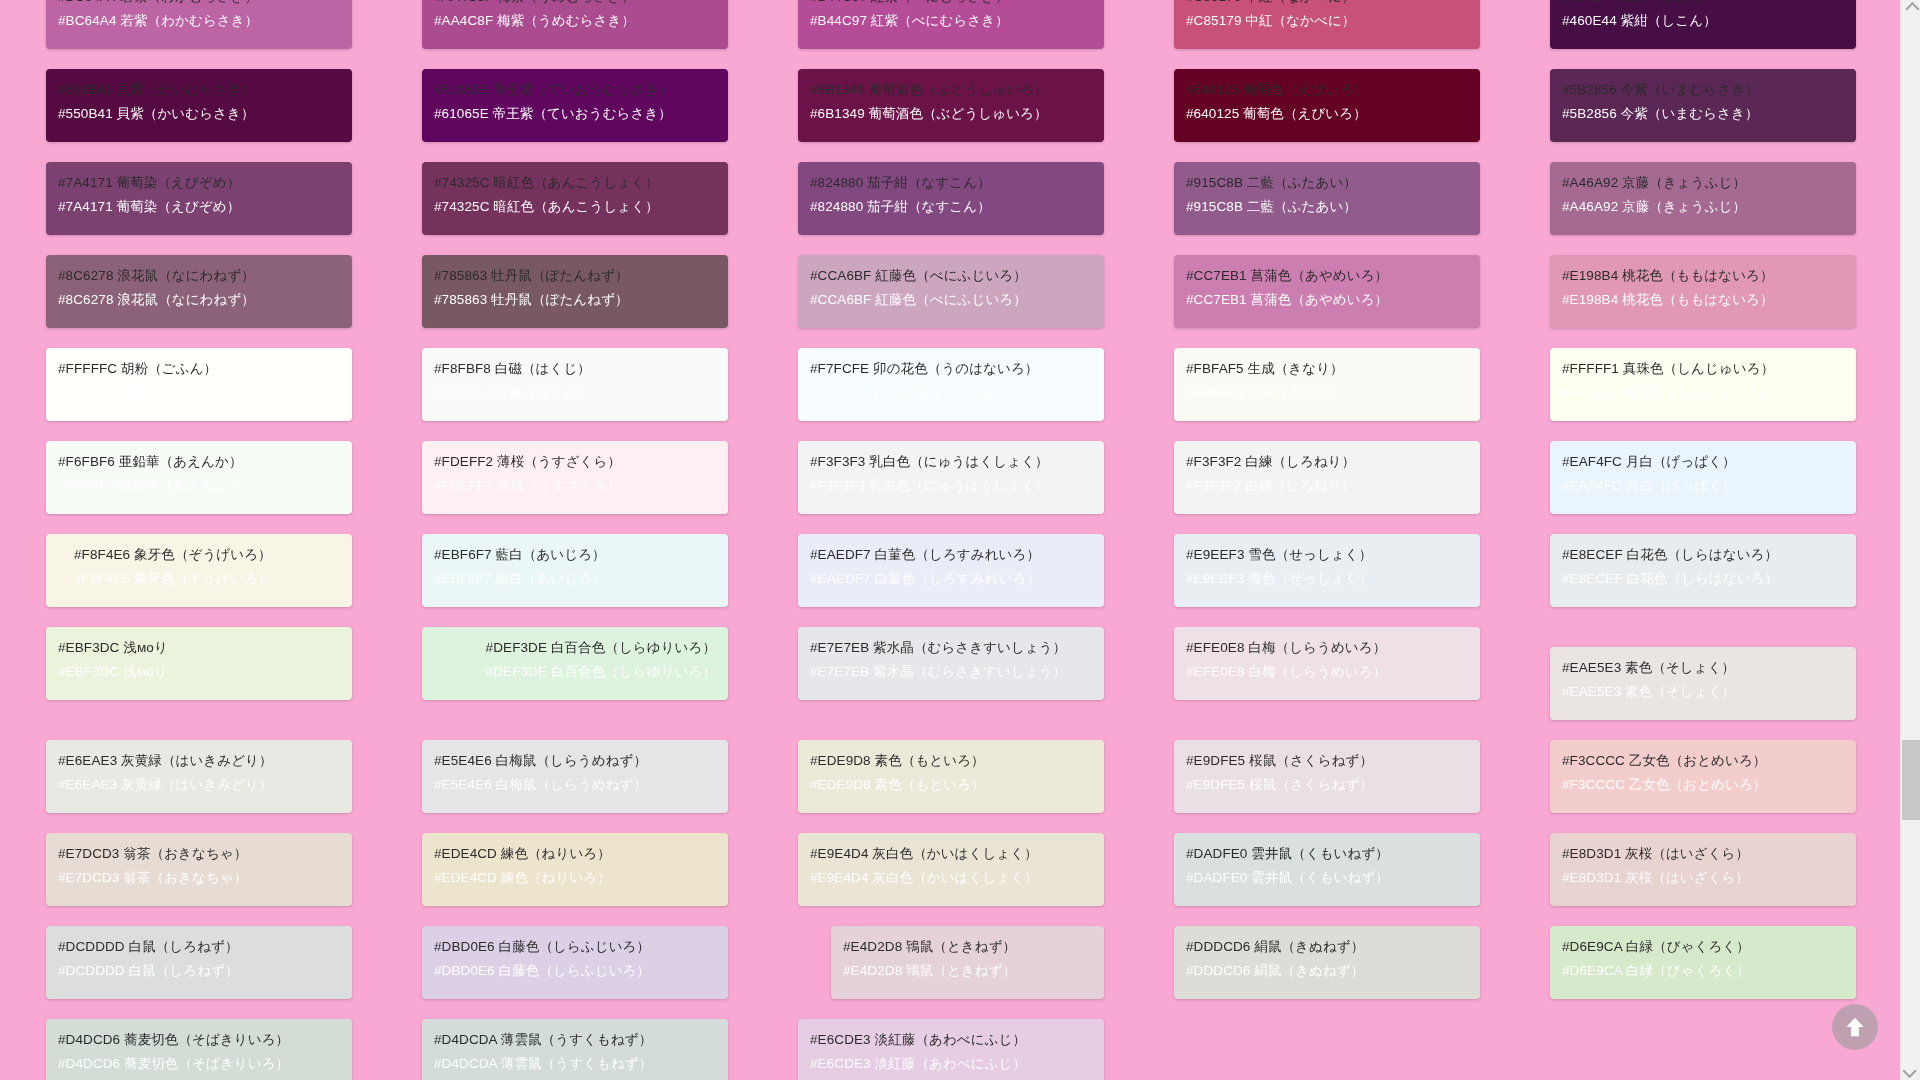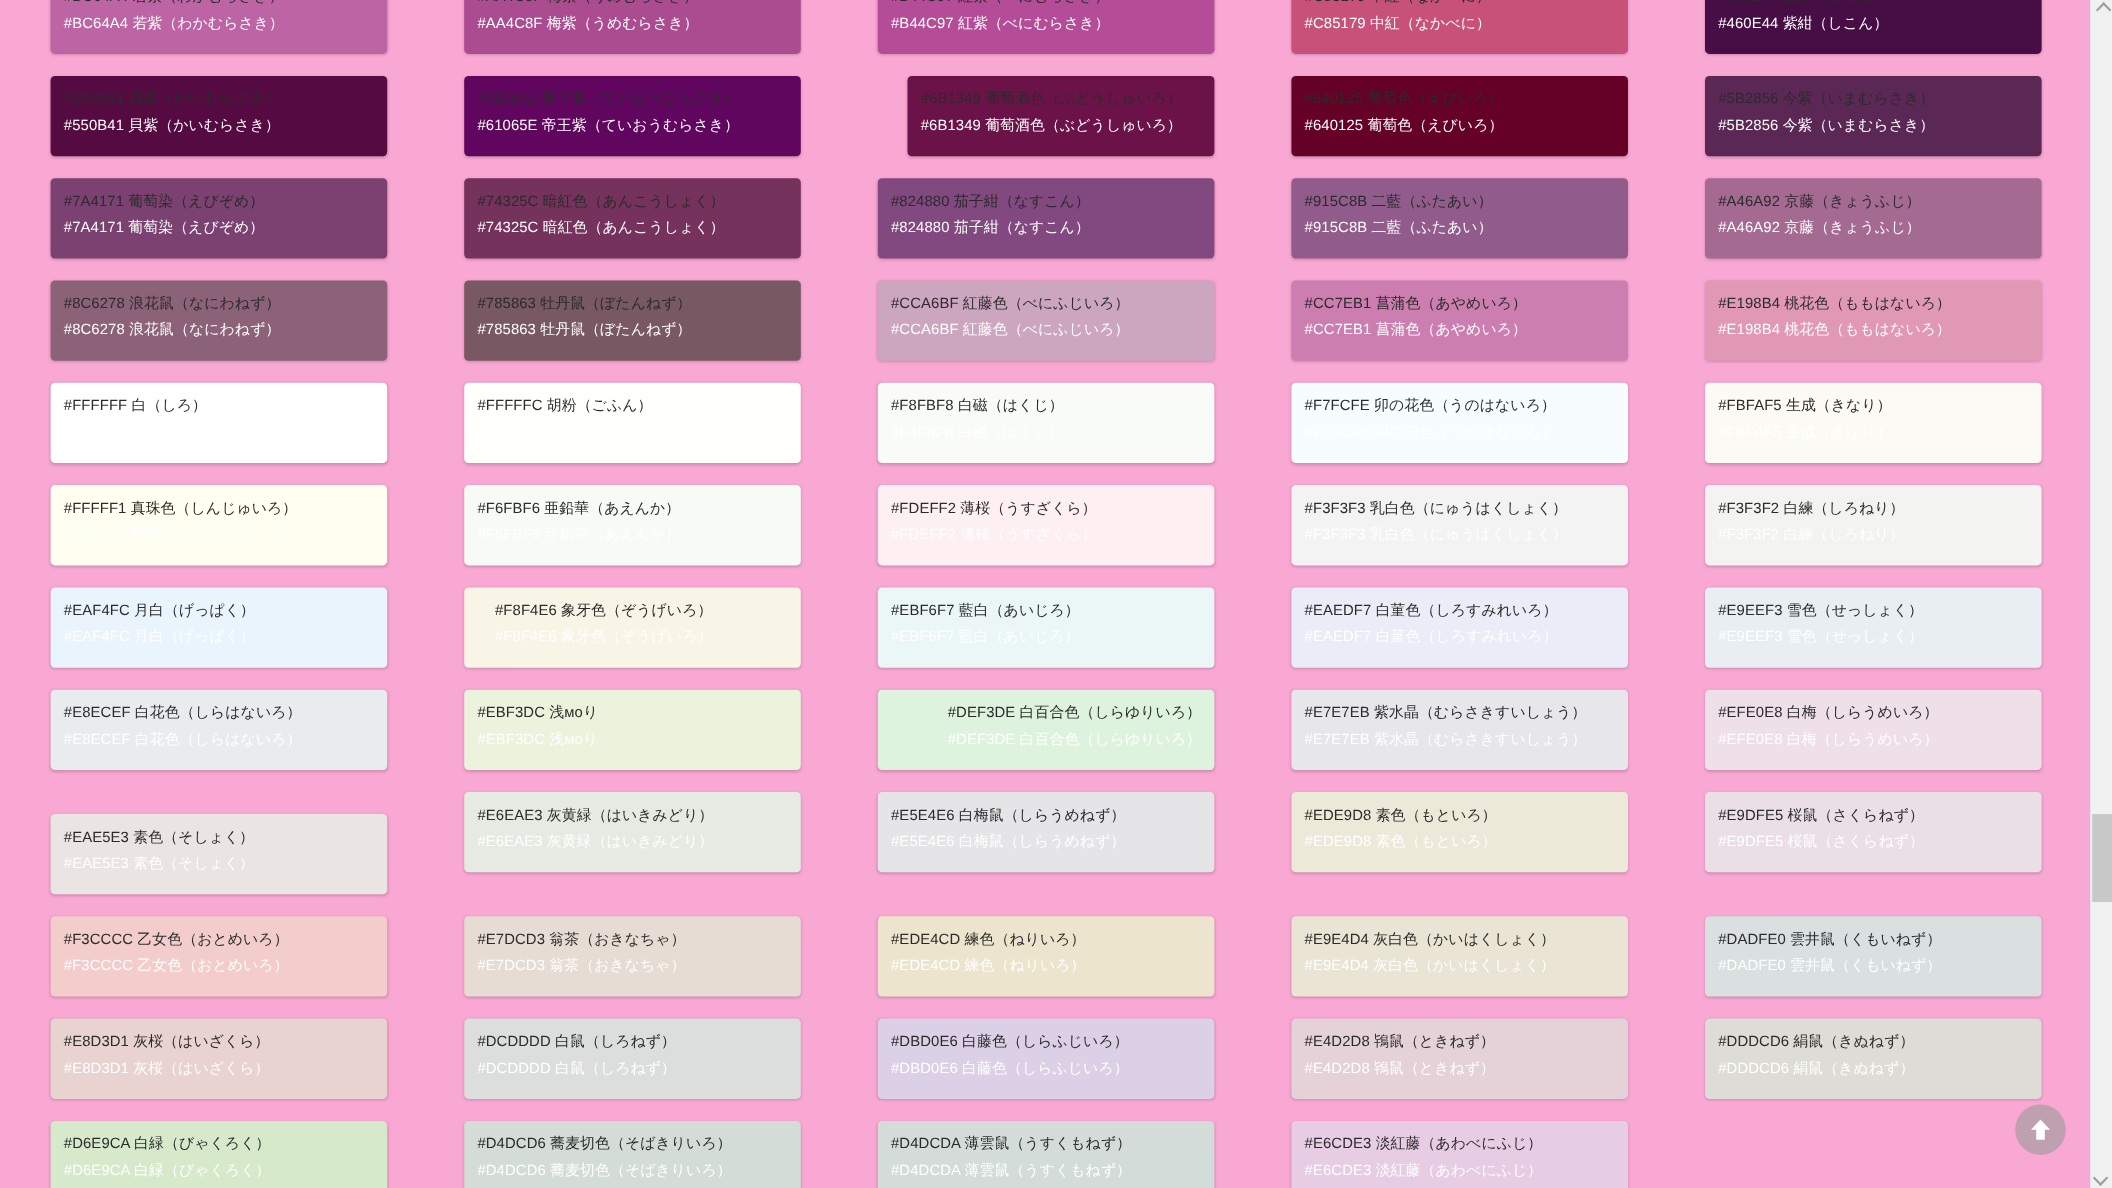--- a/index.html
+++ b/index.html
@@ -154,21 +154,21 @@
           <span class="swatch-line line-light">#460E44 紫紺（しこん）</span>
         </div>
         <div class="swatch" style="background: rgb(85, 11, 65);">
           <span class="swatch-line line-dark">#550B41 貝紫（かいむらさき）</span>
           <span class="swatch-line line-light">#550B41 貝紫（かいむらさき）</span>
         </div>
         <div class="swatch" style="background: rgb(97, 6, 94);">
           <span class="swatch-line line-dark">#61065E 帝王紫（ていおうむらさき）</span>
           <span class="swatch-line line-light">#61065E 帝王紫（ていおうむらさき）</span>
         </div>
-        <div class="swatch" style="background: rgb(107, 19, 73); margin-left: 27px;">
+        <div class="swatch" style="background: rgb(107, 19, 73);">
           <span class="swatch-line line-dark">#6B1349 葡萄酒色（ぶどうしゅいろ）</span>
           <span class="swatch-line line-light">#6B1349 葡萄酒色（ぶどうしゅいろ）</span>
         </div>
         <div class="swatch" style="background: rgb(100, 1, 37);">
           <span class="swatch-line line-dark">#640125 葡萄色（えびいろ）</span>
           <span class="swatch-line line-light">#640125 葡萄色（えびいろ）</span>
         </div>
         <div class="swatch" style="background: rgb(91, 40, 86);">
           <span class="swatch-line line-dark">#5B2856 今紫（いまむらさき）</span>
           <span class="swatch-line line-light">#5B2856 今紫（いまむらさき）</span>
@@ -206,24 +206,20 @@
           <span class="swatch-line line-light">#CCA6BF 紅藤色（べにふじいろ）</span>
         </div>
         <div class="swatch" style="background: rgb(204, 126, 177);">
           <span class="swatch-line line-dark">#CC7EB1 菖蒲色（あやめいろ）</span>
           <span class="swatch-line line-light">#CC7EB1 菖蒲色（あやめいろ）</span>
         </div>
         <div class="swatch" style="background: rgb(225, 152, 180);">
           <span class="swatch-line line-dark">#E198B4 桃花色（ももはないろ）</span>
           <span class="swatch-line line-light">#E198B4 桃花色（ももはないろ）</span>
         </div>
-        <div class="swatch" style="background: rgb(255, 255, 255);">
-          <span class="swatch-line line-dark">#FFFFFF 白（しろ）</span>
-          <span class="swatch-line line-light">#FFFFFF 白（しろ）</span>
-        </div>
         <div class="swatch" style="background: rgb(255, 255, 252);">
           <span class="swatch-line line-dark">#FFFFFC 胡粉（ごふん）</span>
           <span class="swatch-line line-light">#FFFFFC 胡粉（ごふん）</span>
         </div>
         <div class="swatch" style="background: rgb(248, 251, 248);">
           <span class="swatch-line line-dark">#F8FBF8 白磁（はくじ）</span>
           <span class="swatch-line line-light">#F8FBF8 白磁（はくじ）</span>
         </div>
         <div class="swatch" style="background: rgb(247, 252, 254);">
           <span class="swatch-line line-dark">#F7FCFE 卯の花色（うのはないろ）</span>
@@ -338,21 +334,21 @@
           <span class="swatch-line line-light">#E8D3D1 灰桜（はいざくら）</span>
         </div>
         <div class="swatch" style="background: rgb(220, 221, 221);">
           <span class="swatch-line line-dark">#DCDDDD 白鼠（しろねず）</span>
           <span class="swatch-line line-light">#DCDDDD 白鼠（しろねず）</span>
         </div>
         <div class="swatch" style="background: rgb(219, 208, 230);">
           <span class="swatch-line line-dark">#DBD0E6 白藤色（しらふじいろ）</span>
           <span class="swatch-line line-light">#DBD0E6 白藤色（しらふじいろ）</span>
         </div>
-        <div class="swatch" style="background: rgb(228, 210, 216);">
+        <div class="swatch" style="background: rgb(228, 210, 216); margin-left: 33px;">
           <span class="swatch-line line-dark">#E4D2D8 鴇鼠（ときねず）</span>
           <span class="swatch-line line-light">#E4D2D8 鴇鼠（ときねず）</span>
         </div>
         <div class="swatch" style="background: rgb(221, 220, 214);">
           <span class="swatch-line line-dark">#DDDCD6 絹鼠（きぬねず）</span>
           <span class="swatch-line line-light">#DDDCD6 絹鼠（きぬねず）</span>
         </div>
         <div class="swatch" style="background: rgb(214, 233, 202);">
           <span class="swatch-line line-dark">#D6E9CA 白緑（びゃくろく）</span>
           <span class="swatch-line line-light">#D6E9CA 白緑（びゃくろく）</span>

